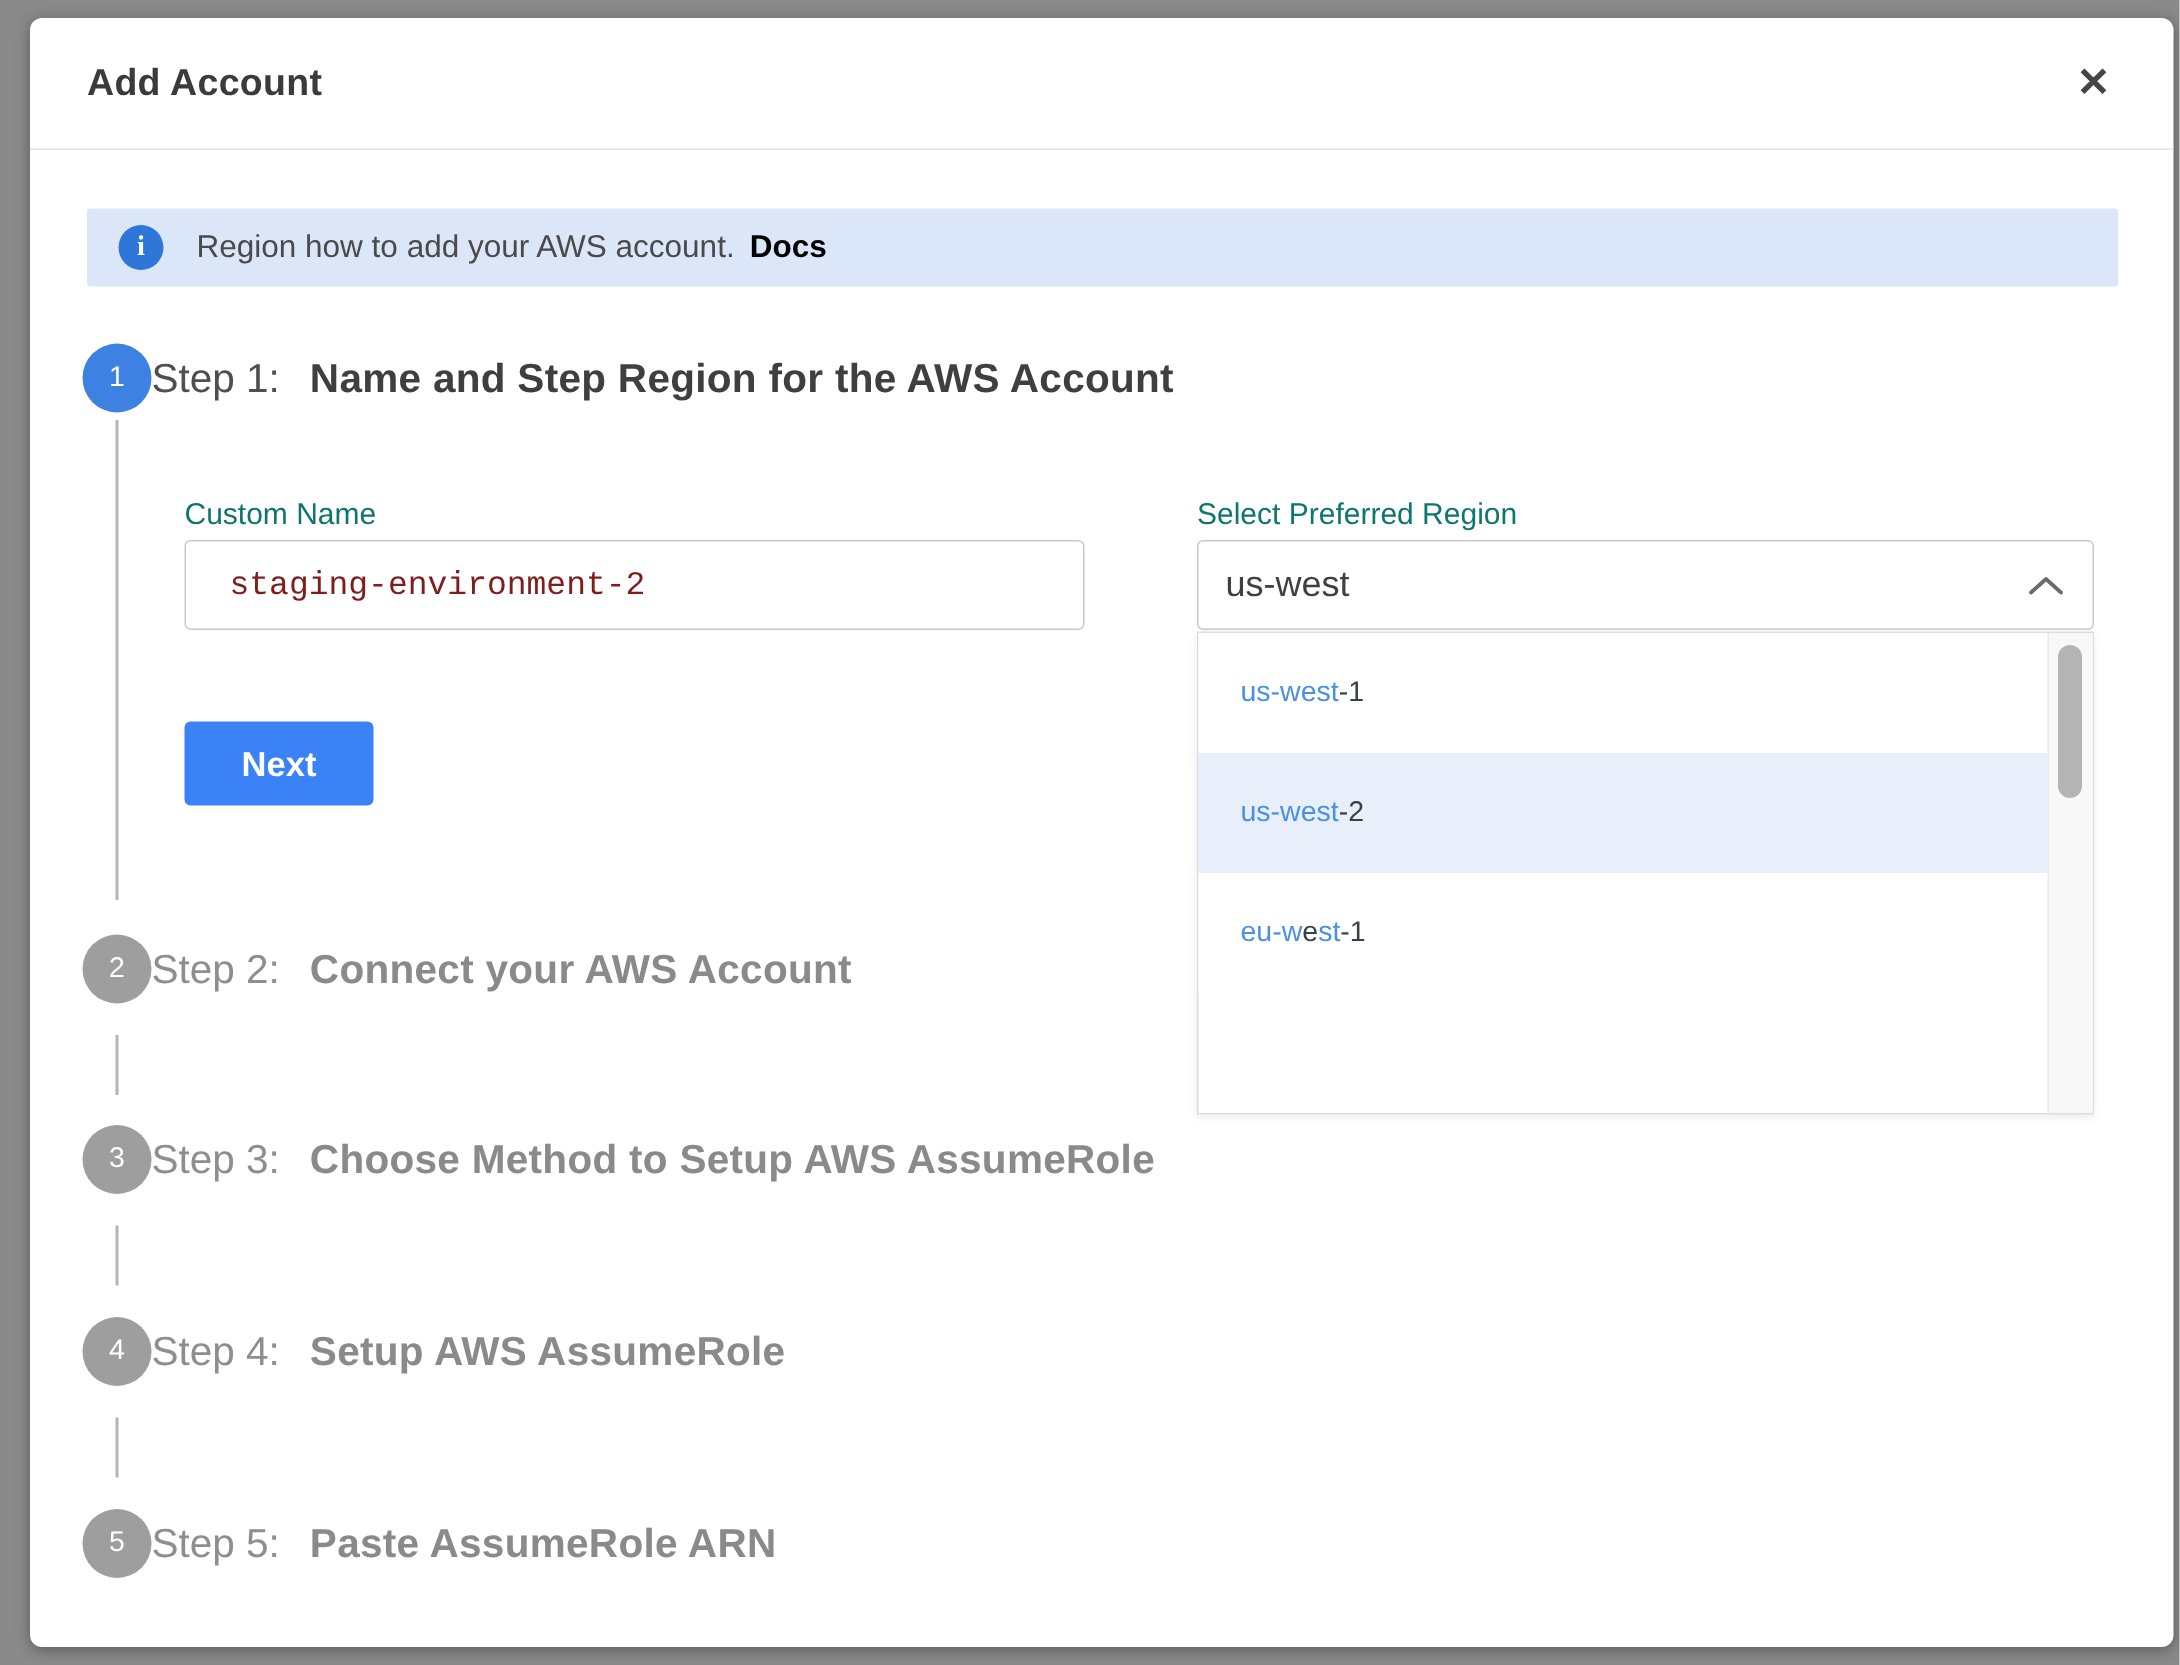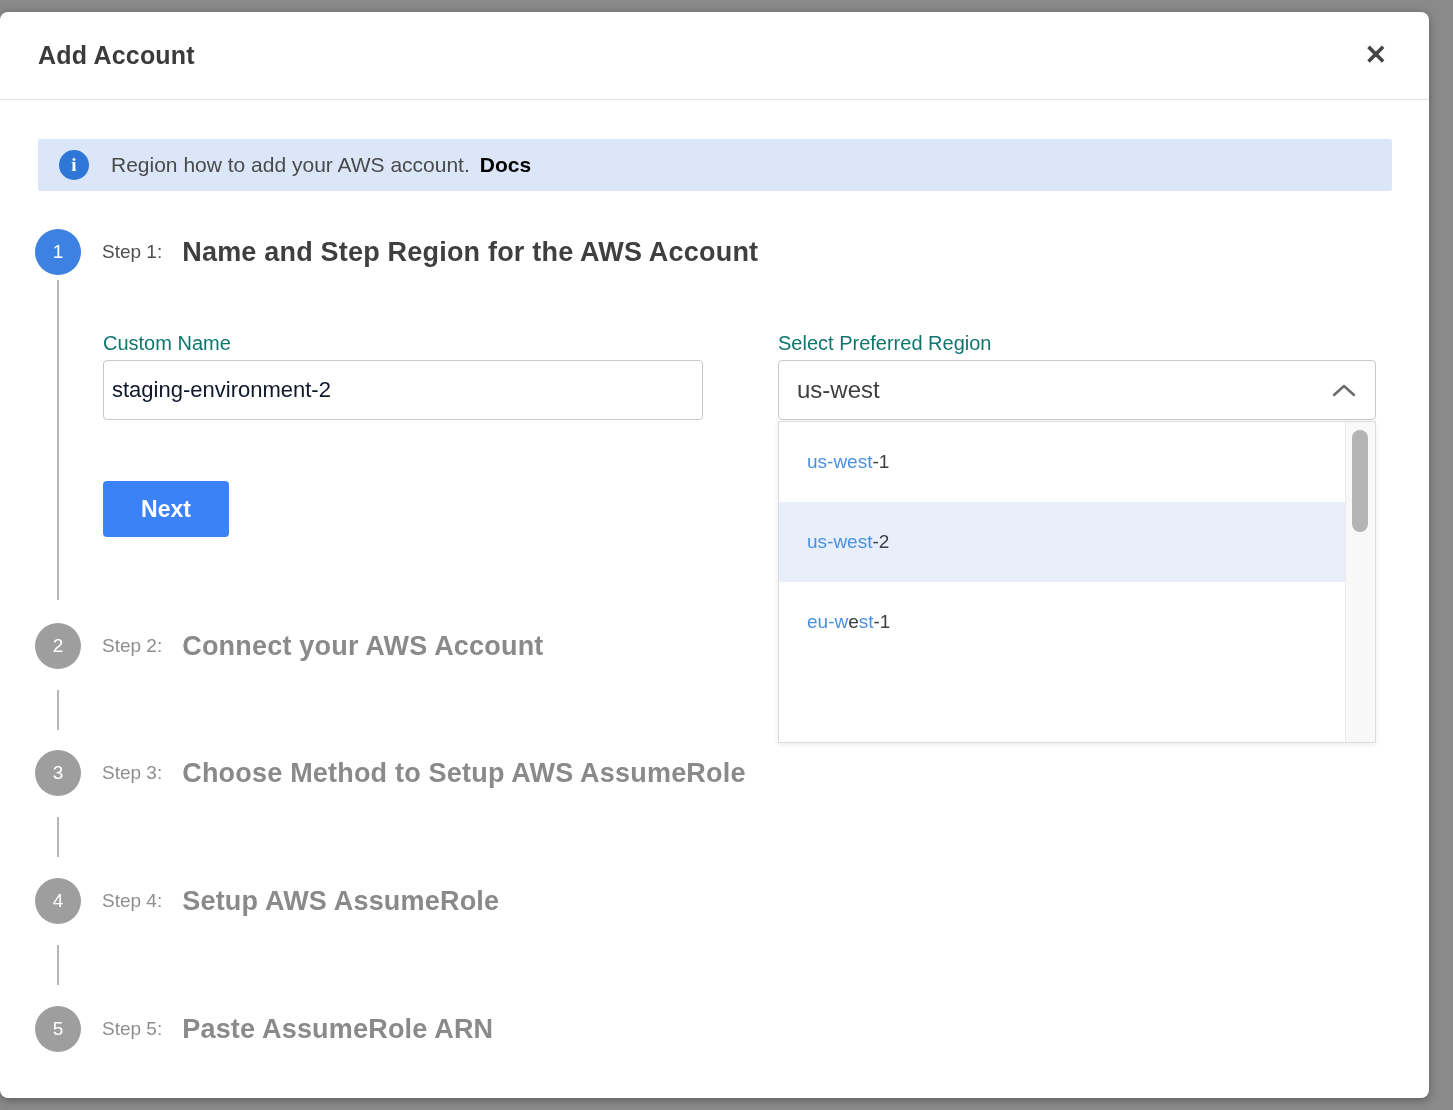--- a/index.html
+++ b/index.html
@@ -4,21 +4,21 @@
 <style>
   * { margin: 0; padding: 0; box-sizing: border-box; }
   html, body { width: 1453px; height: 1110px; overflow: hidden; }
   body {
     background: #8a8a8a;
     font-family: "Liberation Sans", "DejaVu Sans", sans-serif;
     position: relative;
   }
   .modal {
     position: absolute;
-    left: 0; top: 12px;
+    left: 20px; top: 12px;
     width: 1429px; height: 1086px;
     background: #ffffff;
     border-radius: 8px;
     box-shadow: 0 2px 10px rgba(0,0,0,0.35);
   }
   
   .modal-header {
     position: absolute;
     left: 0; top: 0; right: 0;
     height: 88px;
@@ -97,22 +97,21 @@
     color: #ffffff;
     font-size: 19px;
     display: flex;
     align-items: center;
     justify-content: center;
     flex: 0 0 46px;
   }
   .step-row.active .step-circle { background: #3d82e2; }
   .step-row.inactive .step-circle { background: #9e9e9e; }
   .step-label {
-    margin-left: 21px;
-    font-size: 19px;
+    font-size: 27px;
     font-weight: 400;
   }
   .step-title {
     margin-left: 20px;
     font-size: 27px;
     font-weight: 700;
     letter-spacing: 0.2px;
   }
   .step-row.active .step-label { color: #4f4f4f; }
   .step-row.active .step-title { color: #3f3f3f; }
@@ -128,24 +127,24 @@
   .field-label {
     position: absolute;
     font-size: 20px;
     color: #0f766e;
   }
   .text-input {
     position: absolute;
     height: 60px;
     border: 1px solid #c8c8c8;
     border-radius: 4px;
-    font-family: Liberation Sans, sans-serif;
+    font-family: Liberation Mono, monospace;
     font-size: 22px;
-    color: #0f172a;
-    padding: 0 8px;
+    color: #7f1d1d;
+    padding: 0 29px;
     outline: none;
     background: #ffffff;
   }
   .select-box {
     position: absolute;
     height: 60px;
     border: 1px solid #c8c8c8;
     border-radius: 4px;
     background: #ffffff;
     display: flex;

